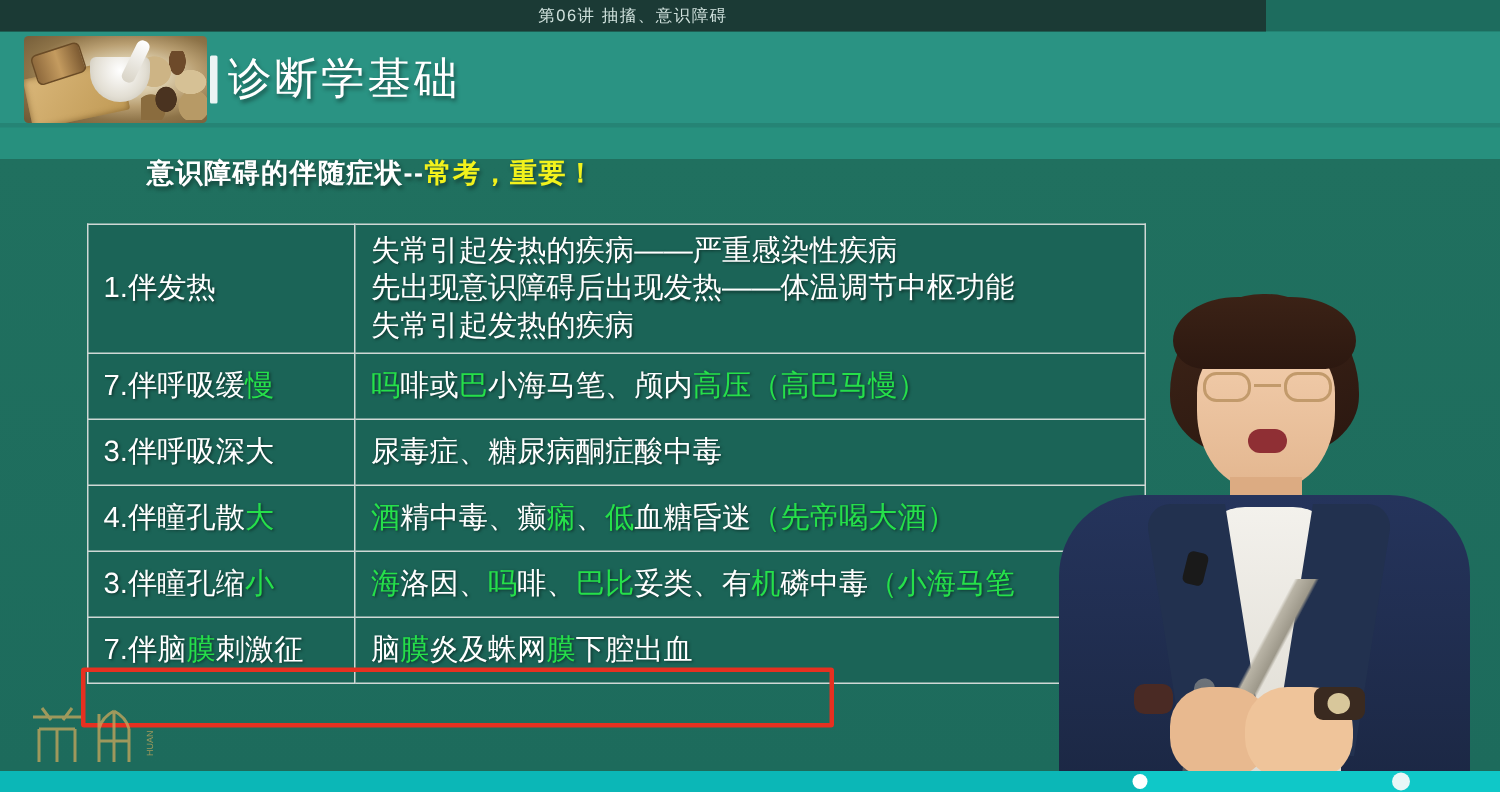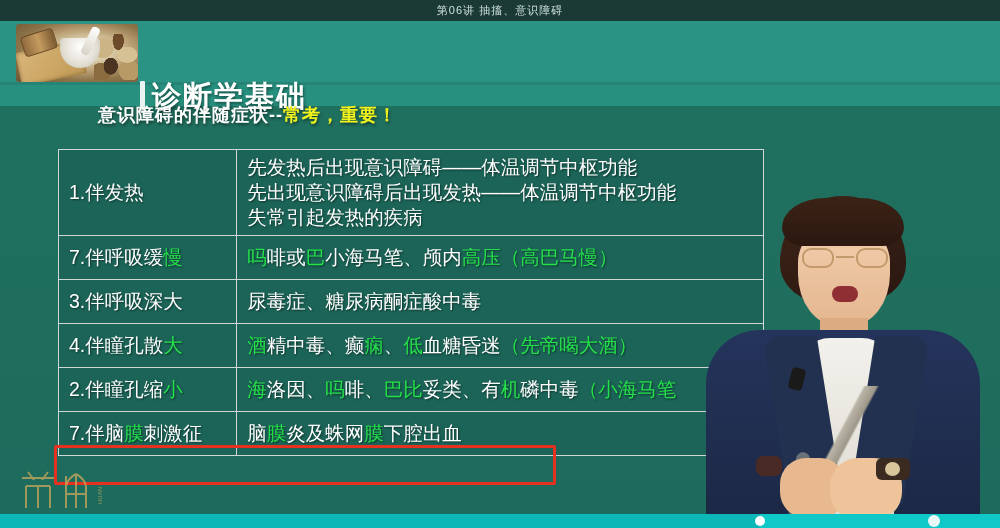--- a/index.html
+++ b/index.html
@@ -5,21 +5,21 @@
   * { margin:0; padding:0; box-sizing:border-box; }
   html, body { width:1000px; height:528px; overflow:hidden; }
   body {
     font-family:"Liberation Sans","DejaVu Sans",sans-serif;
     background:#1d6c5e;
     position:relative;
   }
 
   
   #topbar{
-    position:absolute; left:0; top:0; width:1000px; height:21px;
+    position:absolute; left:0; top:0; width:844px; height:21px;
     background:#1b3a35;
     display:flex; align-items:center; justify-content:center;
     z-index:40;
   }
   #topbar .tb-text{
     color:#cfe0dc; font-size:11px; letter-spacing:1px; white-space:nowrap;
   }
 
   
   #slide{
@@ -72,23 +72,22 @@
       radial-gradient(ellipse at 20% 30%,#cdb485 0 22%,transparent 23%),
       radial-gradient(ellipse at 55% 15%,#6d4a2a 0 16%,transparent 17%),
       radial-gradient(ellipse at 75% 45%,#d6c195 0 22%,transparent 23%),
       radial-gradient(ellipse at 38% 70%,#4a3320 0 18%,transparent 19%),
       radial-gradient(ellipse at 80% 80%,#b79a66 0 20%,transparent 21%),
       radial-gradient(ellipse at 15% 85%,#8a6c3e 0 18%,transparent 19%);
   }
 
   #header-title{
     position:absolute; left:152px; top:12px;
-    color:#ffffff; font-size:29px; font-weight:bold; letter-spacing:2px;
+    color:#ffffff; font-size:29px; font-weight:normal; letter-spacing:2px;
     text-shadow:1px 2px 3px rgba(0,0,0,.45);
-    margin-top:44px;
   }
   #header-title .accentbar{
     position:absolute; left:-12px; top:4px; width:5px; height:32px;
     background:#ffffff; border-radius:1px; opacity:.9;
   }
 
   
   #subtitle{
     position:absolute; left:98px; top:82px;
     font-size:18px; font-weight:bold; letter-spacing:1px; white-space:nowrap;
@@ -272,21 +271,21 @@
   <div id="subtitle">
     <span class="w">意识障碍的伴随症状--</span><span class="y">常考，重要！</span>
   </div>
 
   <table id="symptom-table">
     <tbody>
 
       <tr class="r1">
         <td class="col-a">1.伴发热</td>
         <td class="col-b">
-          <span class="detail-line">先发热后出现意识障碍——体温调节中枢功能</span>
+          <span class="detail-line">失常引起发热的疾病——严重感染性疾病</span>
           <span class="detail-line">先出现意识障碍后出现发热——体温调节中枢功能</span>
           <span class="detail-line">失常引起发热的疾病</span>
         </td>
       </tr>
 
       <tr class="rn">
         <td class="col-a"><span>7.伴呼吸缓</span><span class="g">慢</span></td>
         <td class="col-b"><span class="g">吗</span><span>啡或</span><span class="g">巴</span><span>小海马笔、颅内</span><span class="g">高压</span><span class="g">（高巴马慢）</span></td>
       </tr>
 
@@ -294,21 +293,21 @@
         <td class="col-a">3.伴呼吸深大</td>
         <td class="col-b"><span>尿毒症、糖尿病酮症酸中毒</span></td>
       </tr>
 
       <tr class="rn">
         <td class="col-a"><span>4.伴瞳孔散</span><span class="g">大</span></td>
         <td class="col-b"><span class="g">酒</span><span>精中毒、癫</span><span class="g">痫</span><span>、</span><span class="g">低</span><span>血糖昏迷</span><span class="g">（先帝喝大酒）</span></td>
       </tr>
 
       <tr class="rn">
-        <td class="col-a"><span>2.伴瞳孔缩</span><span class="g">小</span></td>
+        <td class="col-a"><span>3.伴瞳孔缩</span><span class="g">小</span></td>
         <td class="col-b"><span class="g">海</span><span>洛因、</span><span class="g">吗</span><span>啡、</span><span class="g">巴比</span><span>妥类、有</span><span class="g">机</span><span>磷中毒</span><span class="g">（小海马笔</span></td>
       </tr>
 
 
       <tr class="rn">
         <td class="col-a"><span>7.伴脑</span><span class="g">膜</span><span>刺激征</span></td>
         <td class="col-b"><span>脑</span><span class="g">膜</span><span>炎及蛛网</span><span class="g">膜</span><span>下腔出血</span></td>
       </tr>
 
     </tbody>

